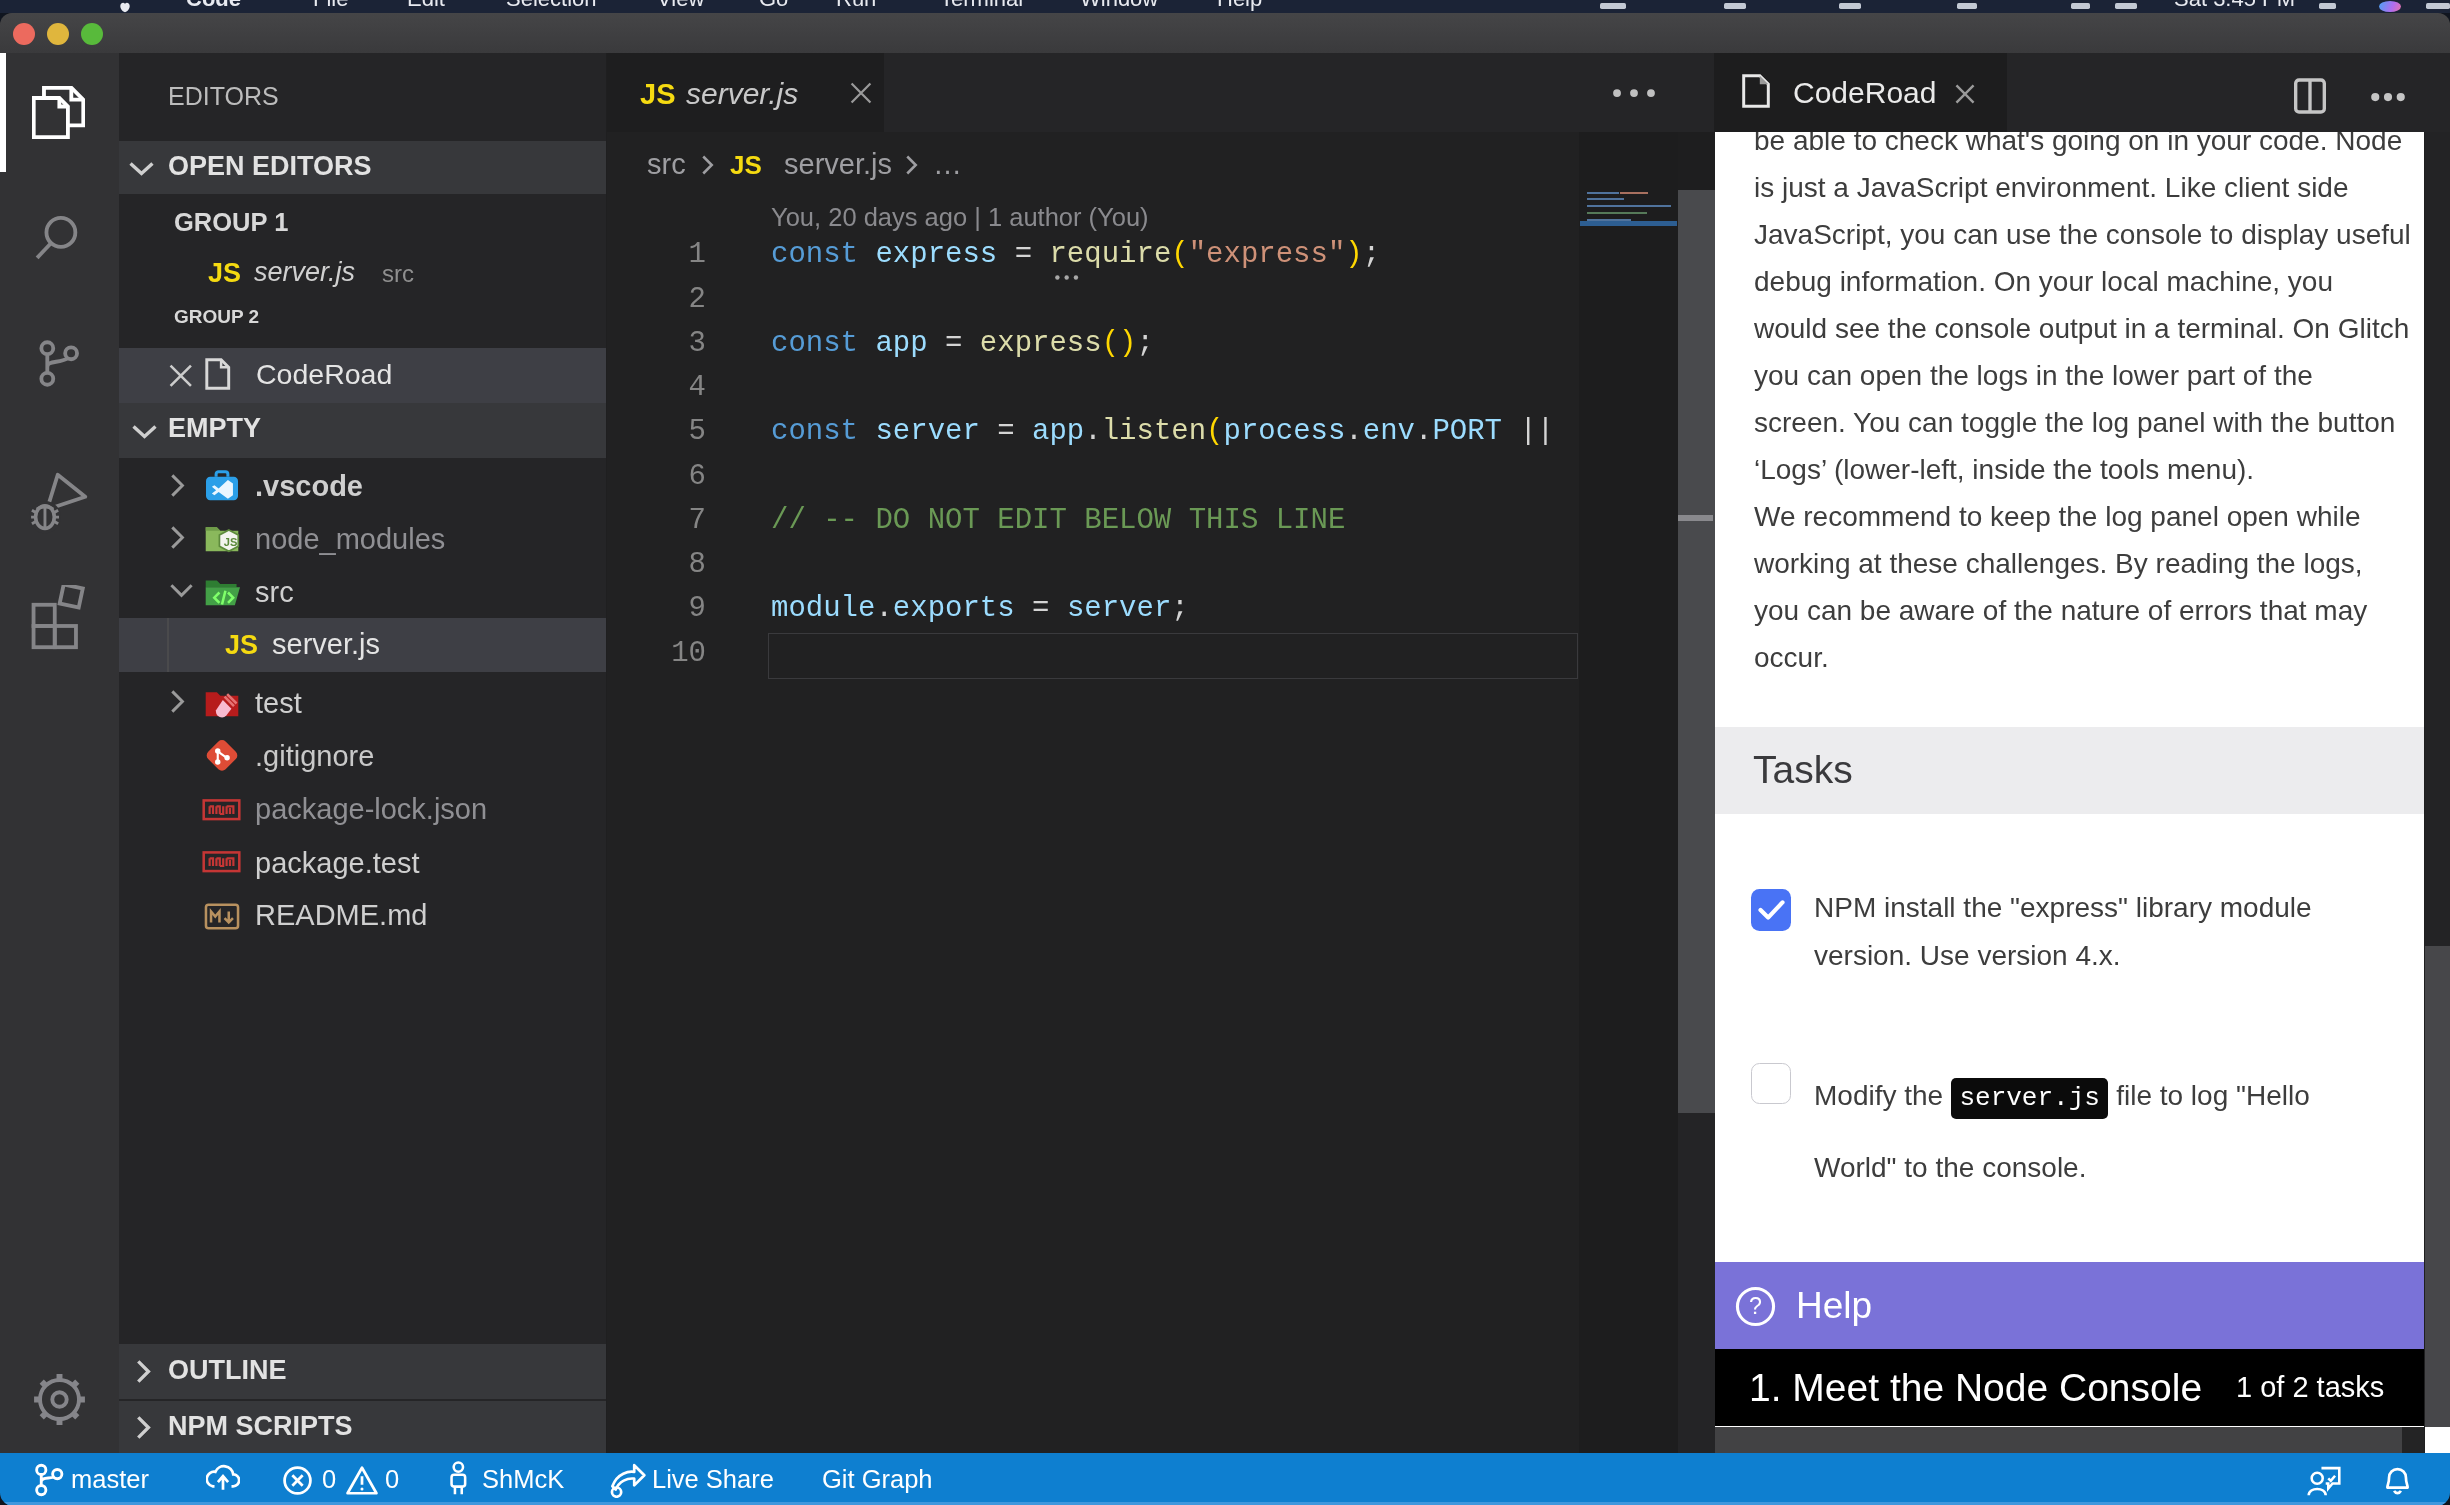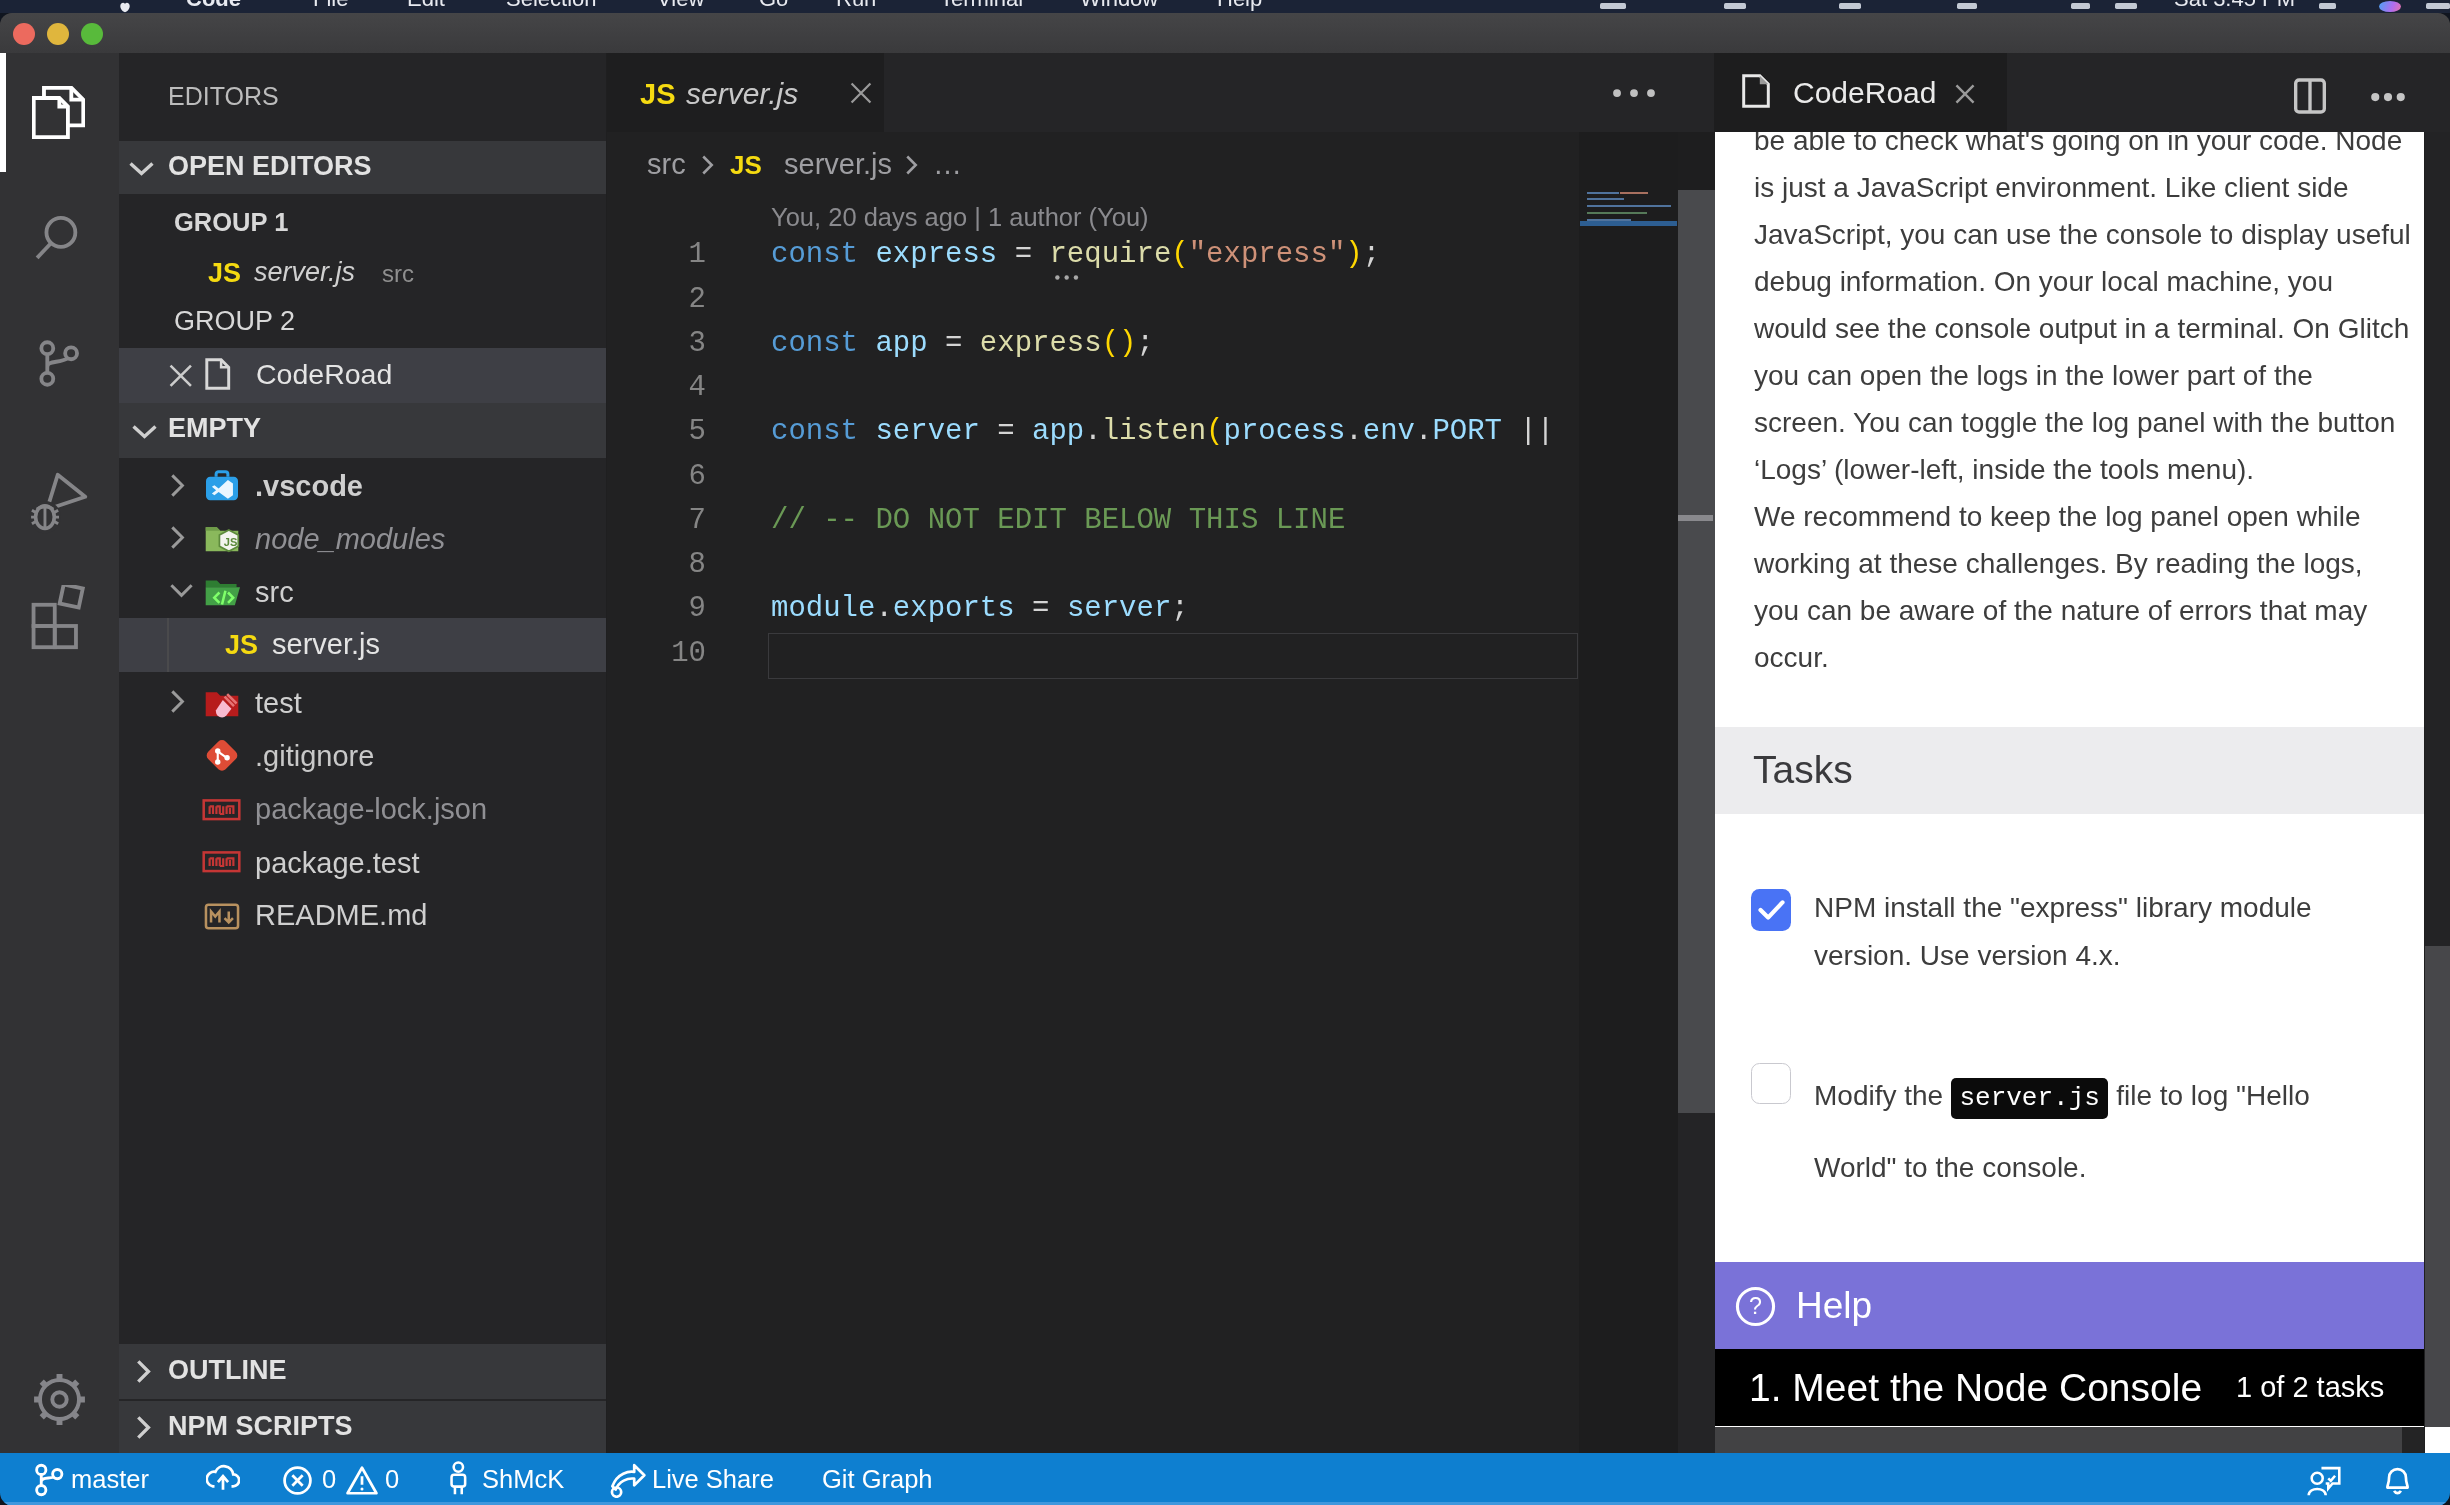--- a/index.html
+++ b/index.html
@@ -142,21 +142,21 @@
     <div class="band" style="left:119px;top:128px;height:53px;"></div>
     <svg class="abs" style="left:128px;top:147px;" width="27" height="17" viewBox="0 0 32 20">
         <polyline points="3,4 16,16 29,4" fill="none" stroke="#cfcfcf" stroke-width="4"></polyline>
       </svg>
     <div class="abs sb-txt" style="left:168px;top:138px;font-size:27px;font-weight:700;color:#e2e2e2;">OPEN EDITORS</div>
 
     <div class="abs sb-txt" style="left:174px;top:195px;font-size:25.5px;font-weight:700;color:#d8d8d8;">GROUP 1</div>
     <div class="abs sb-txt" style="left:208px;top:245px;font-size:27px;font-weight:700;color:#f5da11;">JS</div>
     <div class="abs sb-txt" style="left:254px;top:244px;font-size:27px;font-style:italic;color:#d0d0d0;">server.js</div>
     <div class="abs sb-txt" style="left:382px;top:247px;font-size:24px;color:#8f8f8f;">src</div>
-    <div class="abs sb-txt" style="left:174px;top:293px;font-size:27px;font-weight:400;color:#d8d8d8;">GROUP 2</div>
+    <div class="abs sb-txt" style="left:174px;top:293px;font-size:19px;font-weight:700;color:#d8d8d8;">GROUP 2</div>
 
     <div class="srow" style="top:335px;height:55px;"></div>
     <svg class="abs" style="left:168px;top:350px;" width="25.5" height="25.5" viewBox="0 0 30 30">
         <path d="M3 3 L27 27 M27 3 L3 27" stroke="#cccccc" stroke-width="3" fill="none"></path>
       </svg>
     <svg class="abs" style="left:205px;top:345px;" width="25.5" height="32" viewBox="0 0 30 38">
         <path d="M2 2 H19 L28 11 V36 H2 Z" fill="none" stroke="#d8d8d8" stroke-width="3.5"></path>
         <path d="M19 2 V11 H28" fill="none" stroke="#d8d8d8" stroke-width="3"></path>
       </svg>
     <div class="abs sb-txt" style="left:256px;top:345px;font-size:28.5px;color:#e4e4e4;">CodeRoad</div>
@@ -179,21 +179,21 @@
 
     <svg class="abs" style="left:168px;top:511px;" width="18.7" height="27" viewBox="0 0 22 32">
         <polyline points="5,4 17,16 5,28" fill="none" stroke="#9a9a9a" stroke-width="3.5"></polyline>
       </svg>
     <svg class="abs" style="left:204px;top:510px;" width="36" height="31" viewBox="0 0 42 36">
         <path d="M2 5 H15 L19 9 H40 V33 H2 Z" fill="#8ab85c"></path>
         <path d="M2 5 H15 L19 9 H2 Z" fill="#6f9c49"></path>
         <path d="M29 8 L40 14 V27 L29 33 L18 27 V14 Z" fill="#f3f4ef" stroke="#5d8a3c" stroke-width="2"></path>
         <text x="23" y="27" font-family="Liberation Sans" font-weight="bold" font-size="13" fill="#5d8a3c">JS</text>
       </svg>
-    <div class="abs sb-txt" style="left:255px;top:510px;font-size:29px;color:#909094;font-style:italic;">node_modules</div>
+    <div class="abs sb-txt" style="left:255px;top:510px;font-size:29px;color:#909094;">node_modules</div>
 
     <svg class="abs" style="left:168px;top:568px;" width="27" height="18.7" viewBox="0 0 32 22">
         <polyline points="4,5 16,17 28,5" fill="none" stroke="#9a9a9a" stroke-width="3.5"></polyline>
       </svg>
     <svg class="abs" style="left:204px;top:564px;" width="36" height="31" viewBox="0 0 42 36">
         <path d="M2 4 H15 L19 8 H38 V12 H2 Z" fill="#2e7d32"></path>
         <path d="M2 33 L2 12 H38 L42 12 L36 33 Z" fill="#43a047"></path>
         <path d="M18 18 L12 24 L18 30 M28 18 L34 24 L28 30 M25 16 L21 32" fill="none" stroke="#7fff6a" stroke-width="3"></path>
       </svg>
     <div class="abs sb-txt" style="left:255px;top:563px;font-size:29px;color:#cfcfcf;">src</div>

